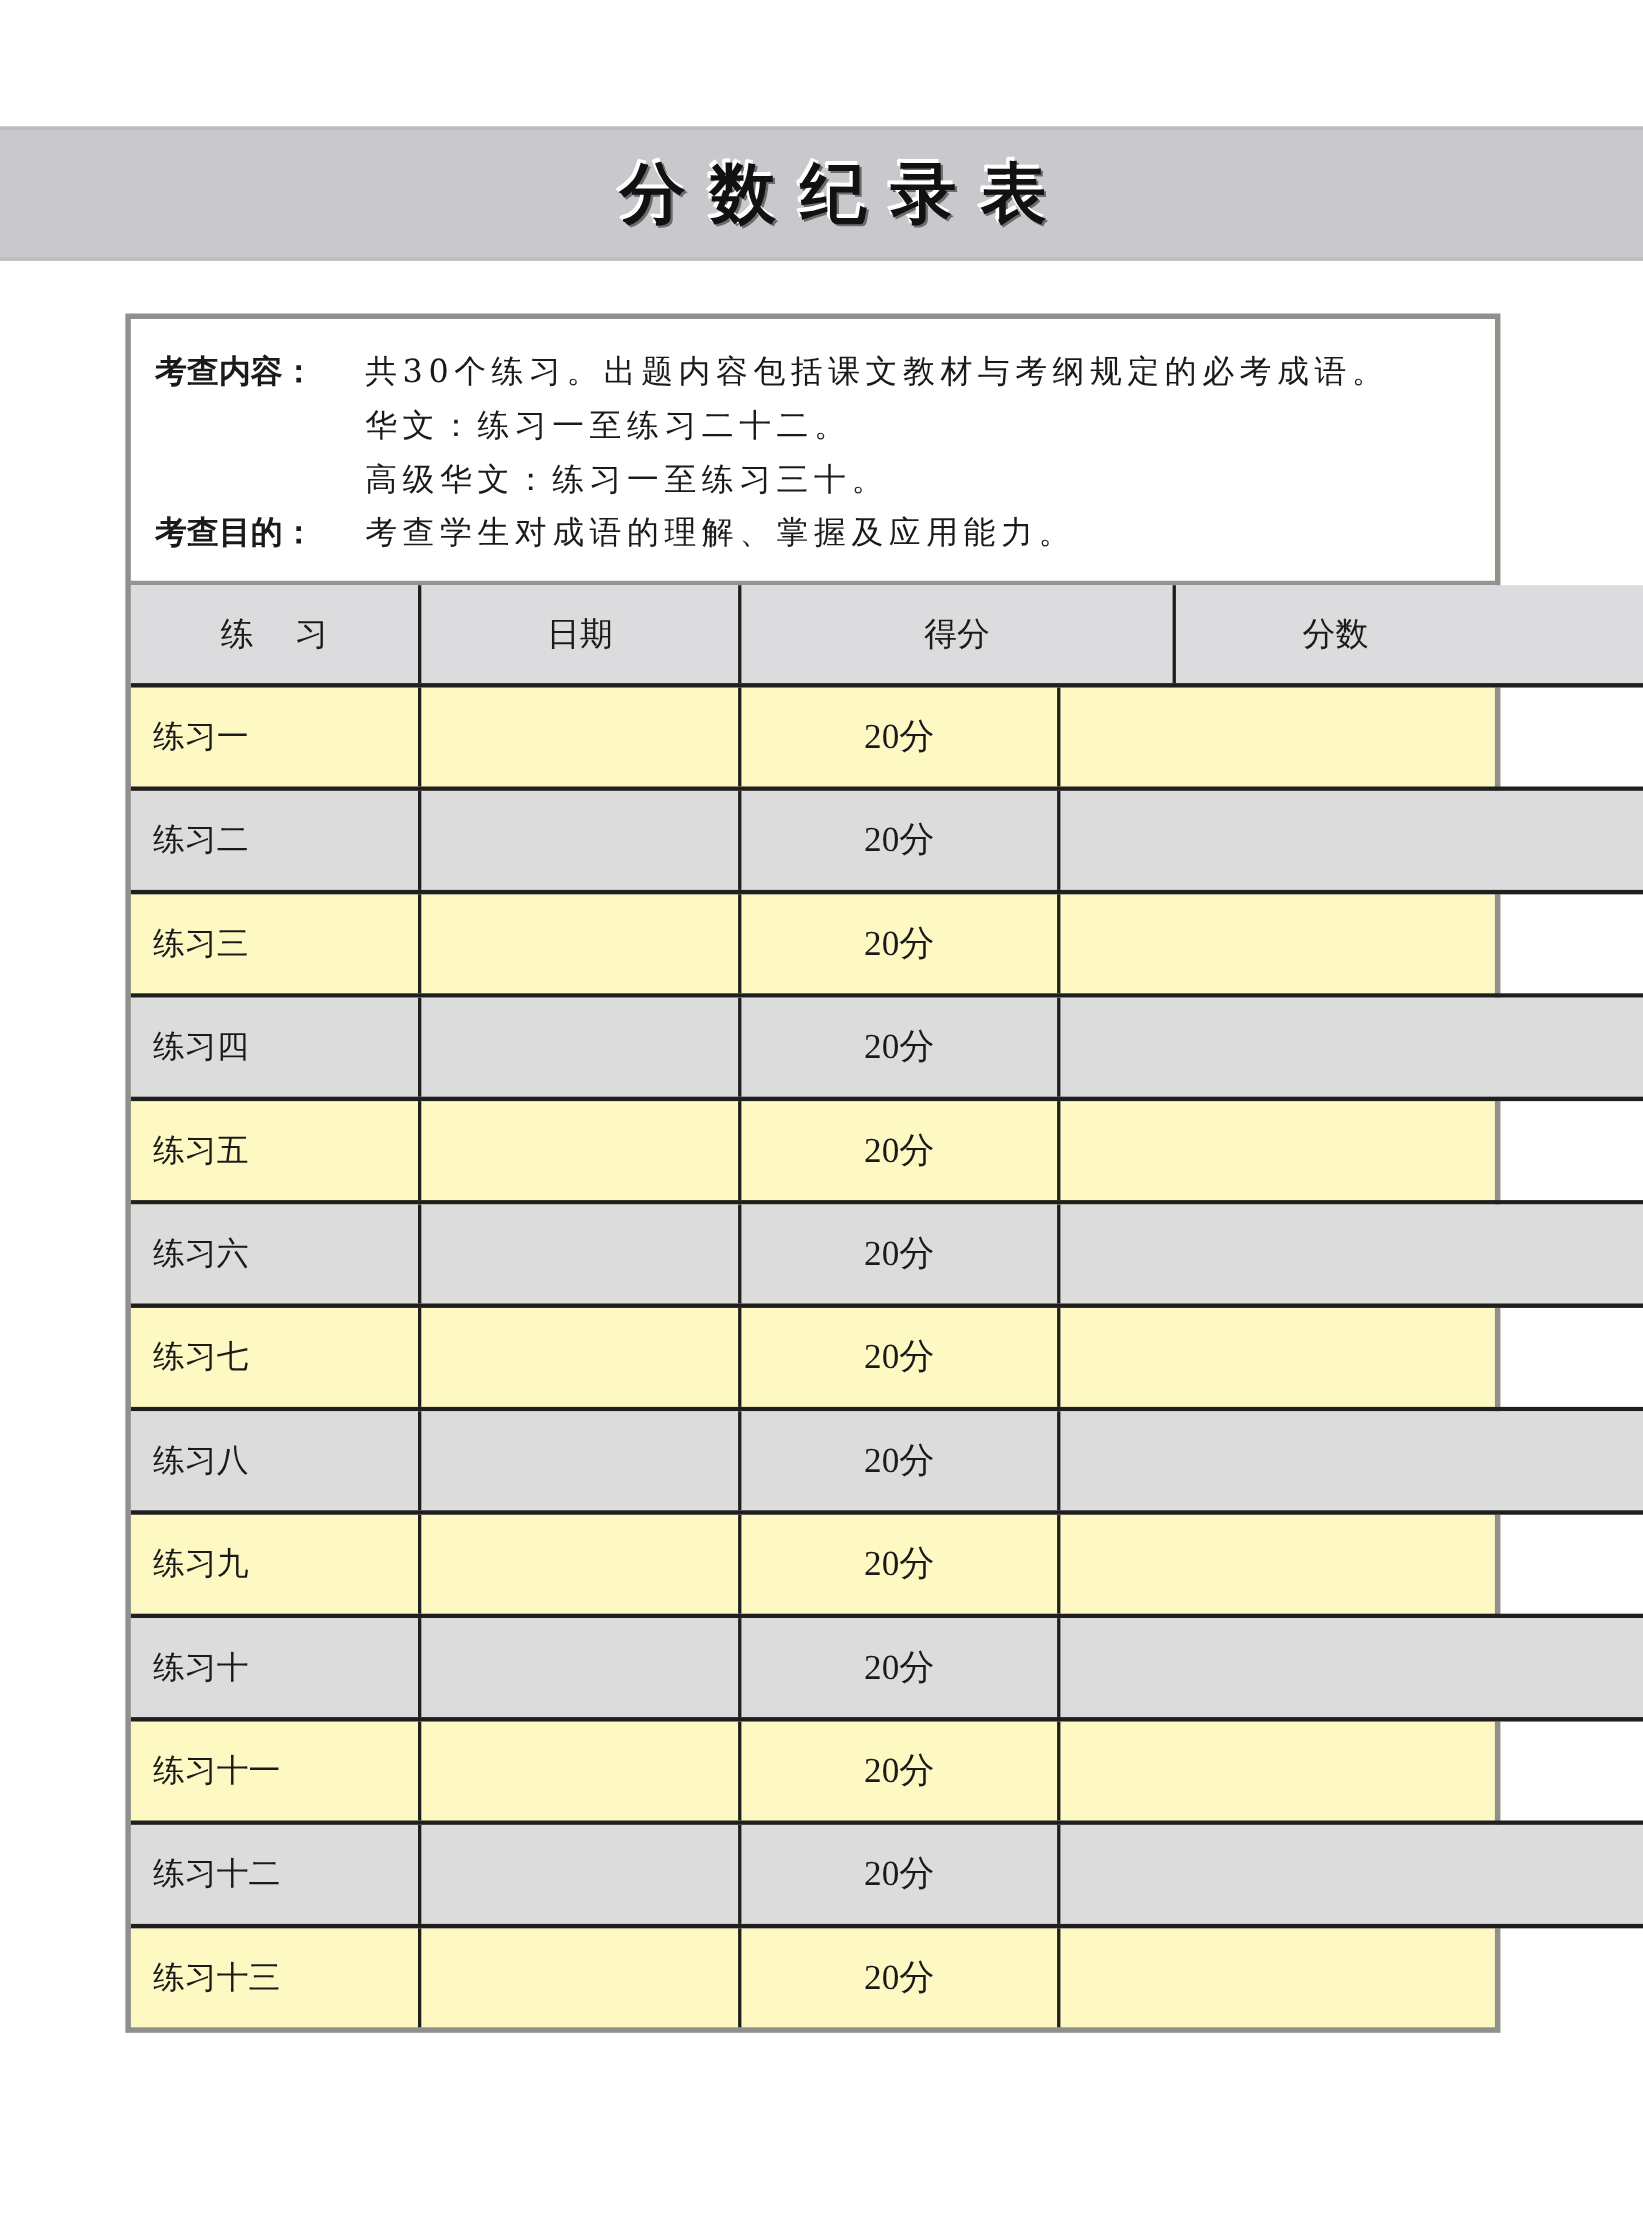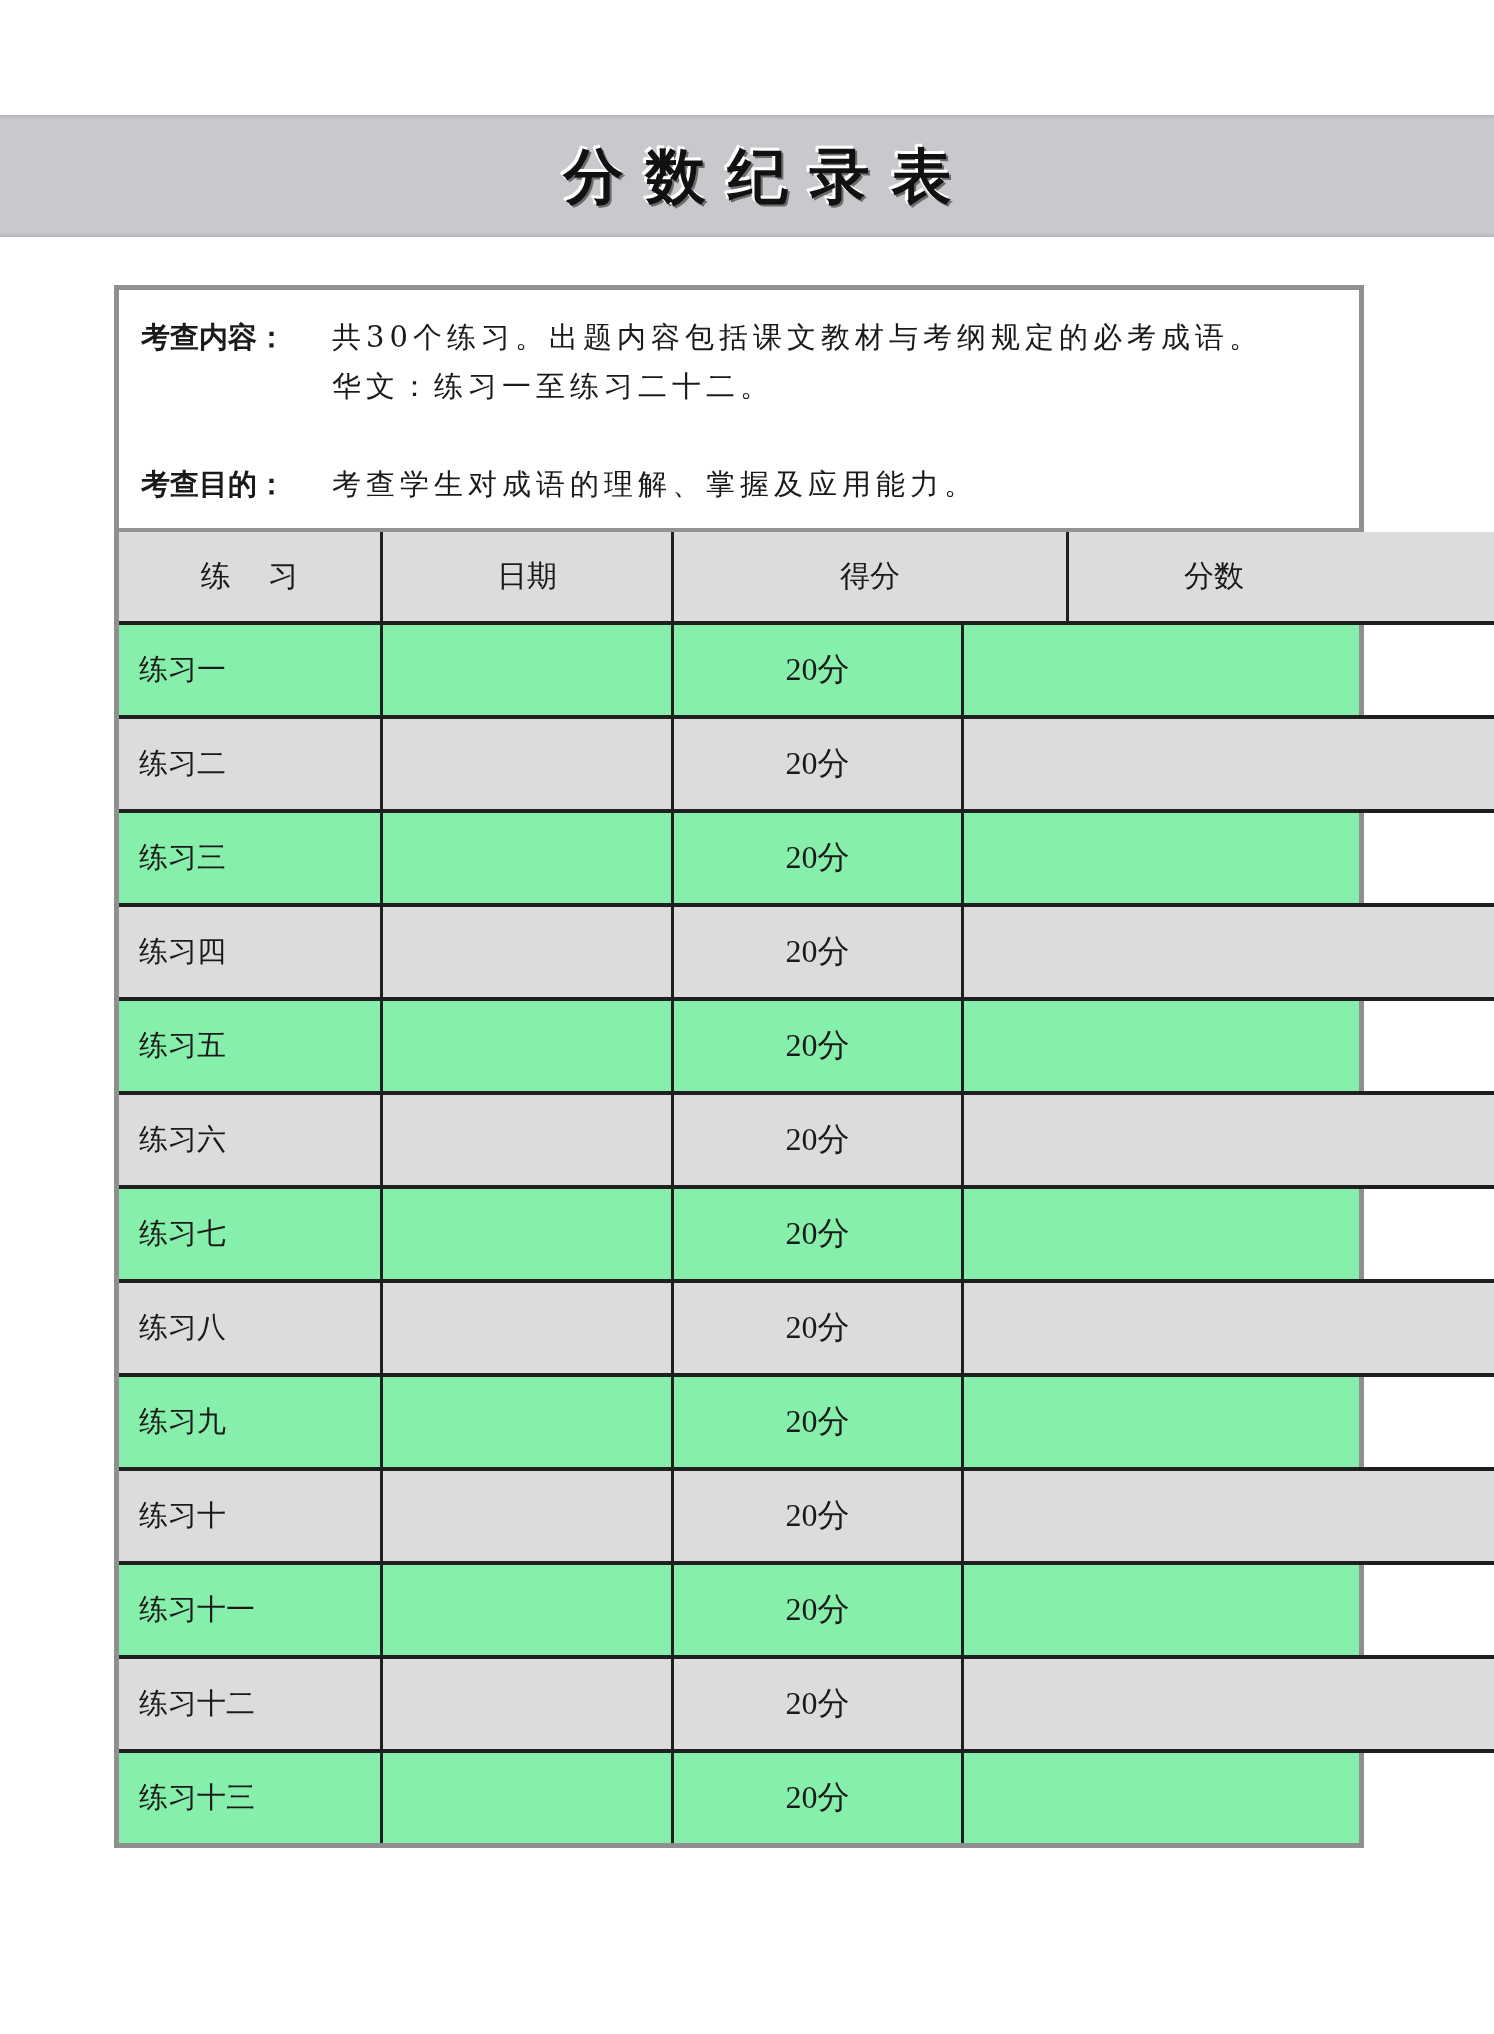--- a/index.html
+++ b/index.html
@@ -17,21 +17,21 @@
     position:absolute; left:0; right:0; top:26px; text-align:center;
     font-family:"DejaVu Sans","Liberation Sans",sans-serif;
     font-size:60px; font-weight:bold; letter-spacing:22px; line-height:64px;
     color:#111;
     text-shadow:-3px -2px 0 #ffffff, -2px -3px 0 #ffffff, 2px 2px 0 #6c6c6c;
     padding-left:22px;
     margin-left:21px;
   }
   .sheet {
     position:absolute; left:114px; top:285px; width:1250px; height:1563px;
-    border:5px solid #8f8f8f; box-sizing:border-box; background:#86efac;
+    border:5px solid #8f8f8f; box-sizing:border-box; background:#fef9c3;
   }
   .info {
     position:absolute; left:0; top:0; width:1240px; height:238px; background:#fff;
   }
   .info-line {
     position:absolute; left:22px; height:50px; line-height:50px; font-size:29px; white-space:nowrap;
   }
   .info-label {
     display:inline-block; width:191px; font-family:"DejaVu Sans","Liberation Sans",sans-serif; font-weight:bold; color:#1a1a1a;
   }
@@ -74,20 +74,23 @@
 </div>
 
 <div class="sheet">
   <div class="info">
     <div class="info-line" style="top:22px;">
       <span class="info-label">考查内容：</span><span class="info-text">共30个练习。出题内容包括课文教材与考纲规定的必考成语。</span>
     </div>
     <div class="info-line" style="top:71px;">
       <span class="info-label"></span><span class="info-text">华文：练习一至练习二十二。</span>
     </div>
+    <div class="info-line" style="top:120px;">
+      <span class="info-label"></span><span class="info-text">高级华文：练习一至练习三十。</span>
+    </div>
     <div class="info-line" style="top:169px;">
       <span class="info-label">考查目的：</span><span class="info-text">考查学生对成语的理解、掌握及应用能力。</span>
     </div>
   </div>
   <div class="sep"></div>
 
   <div class="grid">
     <div class="row header">
       <div class="cell c1">
           <span class="hdr-text" style="letter-spacing:14px;padding-left:14px;">练 习</span>

